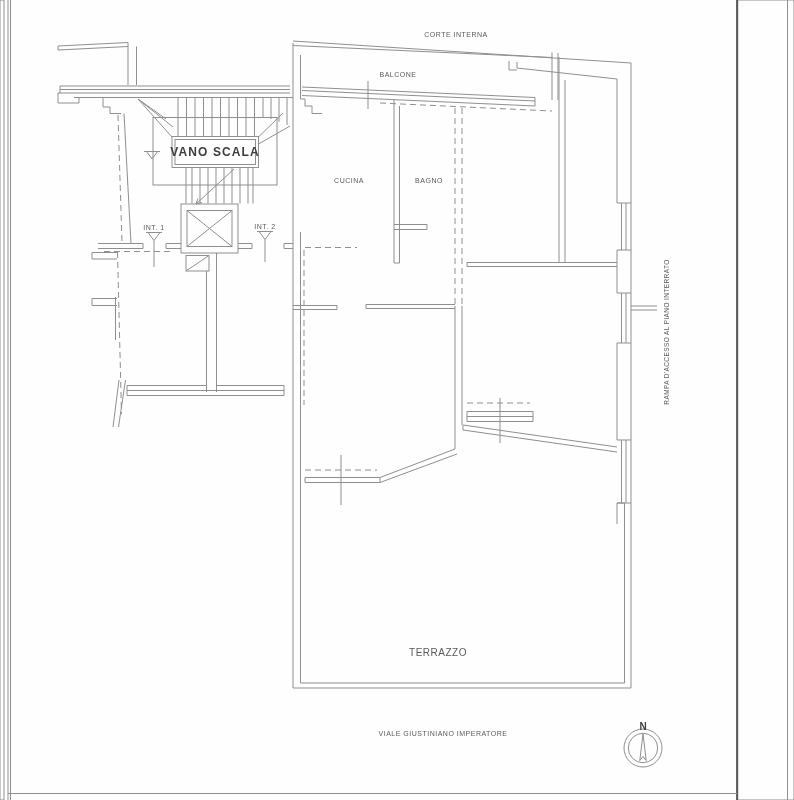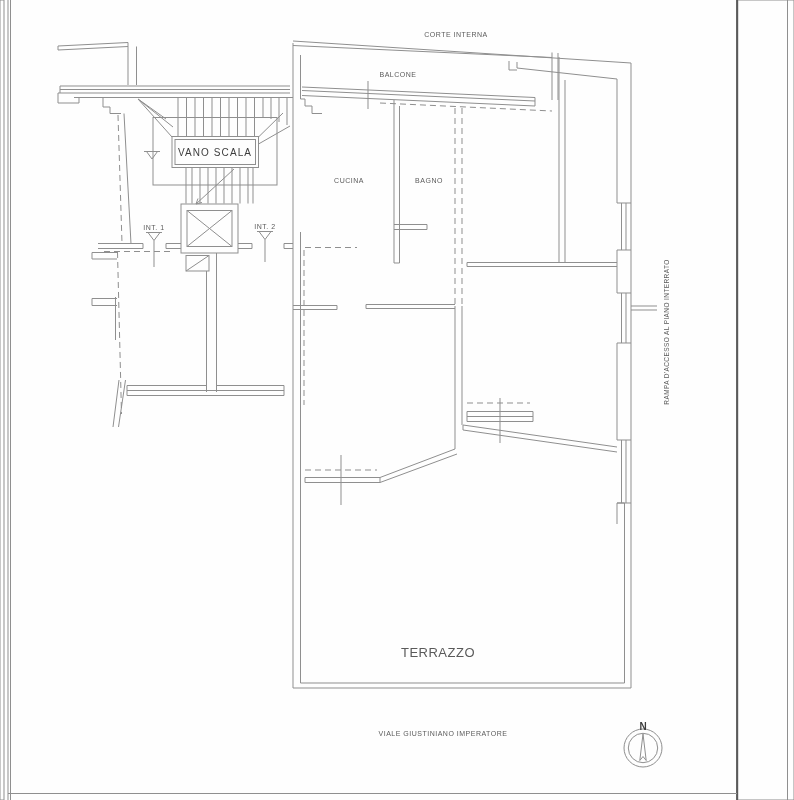--- a/index.html
+++ b/index.html
@@ -4,22 +4,22 @@
 <style>
   html,body{margin:0;padding:0;background:#ffffff;}
   #page{position:relative;width:794px;height:800px;background:#fefefe;overflow:hidden;
         font-family:"Liberation Sans", sans-serif;}
   svg{position:absolute;left:0;top:0;}
   .plan path,.plan line,.plan rect,.plan circle{stroke:#8f8f8f;stroke-width:1;fill:none;}
   .plan .dash{stroke-dasharray:6 4;}
   .plan .dark{stroke:#4b4b4b;stroke-width:1.7;}
   .lbl{position:absolute;color:#5a5a5a;font-size:7px;letter-spacing:.5px;white-space:nowrap;
        transform:translate(-50%,-50%);}
-  .lbl.big{font-size:13px;}
-  .lbl.vano{color:#3d3d3d;font-weight:normal;font-size:10px;letter-spacing:1.1px;}
+  .lbl.big{font-size:10px;}
+  .lbl.vano{color:#3d3d3d;font-weight:bold;font-size:12px;letter-spacing:1.1px;}
   .lbl.north{color:#3d3d3d;font-size:10px;font-weight:bold;letter-spacing:0;}
   .lbl.rot{transform:translate(-50%,-50%) rotate(-90deg);font-size:6.5px;letter-spacing:.4px;}
 </style>
 </head>
 <body>
 
 <div id="page">
 
   <svg class="plan" width="794" height="800" viewBox="0 0 794 800">
 

